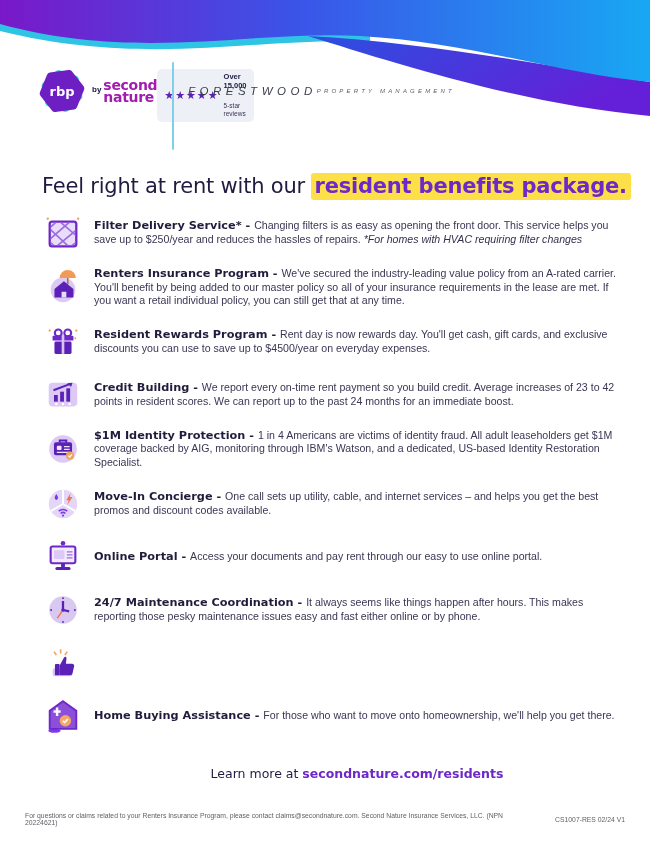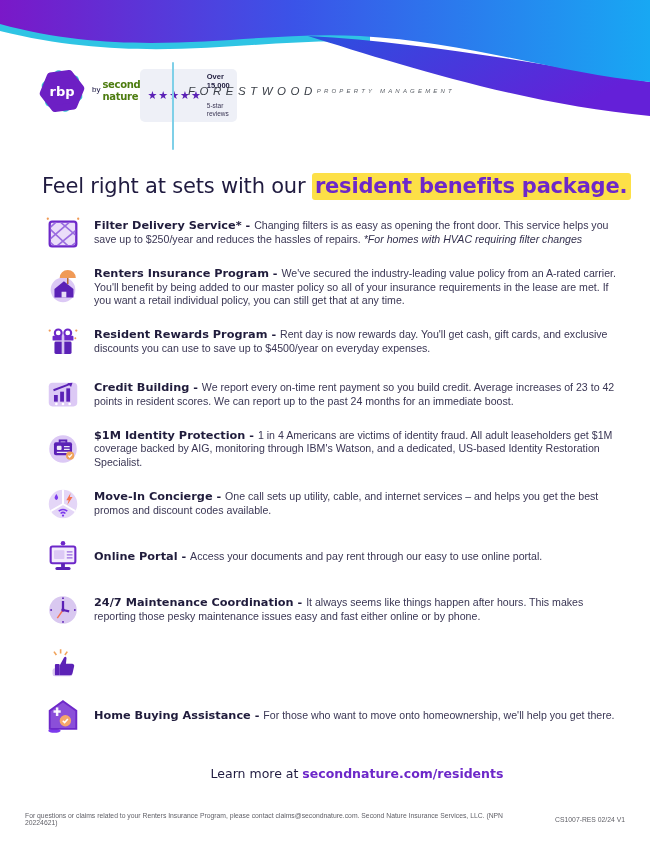--- a/index.html
+++ b/index.html
@@ -6,22 +6,22 @@
   .page{position:relative;width:650px;height:842px;background:#ffffff;margin:0 auto;
         font-family:"Liberation Sans",sans-serif;overflow:hidden;color:#2b2747;}
   
   .wave{position:absolute;top:0;left:0;width:650px;height:150px;}
   
   .logos{position:absolute;top:60px;left:36px;display:flex;align-items:flex-start;gap:14px;}
   .rbp-block{display:flex;width:122px;}
   .rbp-top{display:flex;align-items:center;gap:4px;}
   .rbp-badge{width:52px;height:52px;position:relative;flex:0 0 auto;}
   .sn-wordmark{display:flex;align-items:flex-start;gap:2px;}
-  .sn-by{font-size:8px;font-weight:400;color:#16123f;margin-top:6px;}
-  .sn-name{font-family:"DejaVu Sans",sans-serif;font-weight:800;font-size:10px;line-height:12px;color:#4d7c0f;letter-spacing:-.3px;}
+  .sn-by{font-size:8px;font-weight:700;color:#16123f;margin-top:6px;}
+  .sn-name{font-family:"DejaVu Sans",sans-serif;font-weight:800;font-size:14px;line-height:12px;color:#a21caf;letter-spacing:-.3px;}
   .reviews-pill{margin-top:9px;background:#eef0f7;border-radius:5px;padding:4px 7px;display:flex;align-items:center;gap:5px;}
   .stars{color:#5b21b6;font-size:11px;letter-spacing:1px;line-height:11px;}
   .reviews-text{display:flex;flex-direction:column;gap:12px;}
   .reviews-line1{font-size:7.5px;font-weight:700;color:#1d1a3c;line-height:8.5px;}
   .reviews-line2{font-size:6.5px;color:#3a3654;line-height:8px;}
   .v-divider{width:2px;height:88px;background:#7fd0e8;border-radius:1px;margin-top:2px;}
   .partner{display:flex;flex-direction:row;align-items:center;width:132px;font-style:italic;}
   .partner-name{font-size:11.5px;letter-spacing:4.5px;color:#3a3f47;margin-top:3px;white-space:nowrap;}
   .partner-sub{font-size:6px;letter-spacing:3.2px;color:#5a5f66;margin-top:3px;white-space:nowrap;}
   
@@ -105,21 +105,21 @@
           <path d="M62,66 V24 L76,18 V66 Z"></path>
         </g>
         <circle cx="28" cy="49" r="1.4" fill="#4a6f9d"></circle>
         <circle cx="70" cy="44" r="1.4" fill="#4a6f9d"></circle>
       </svg>
       <div class="partner-name">FORESTWOOD</div>
       <div class="partner-sub">PROPERTY MANAGEMENT</div>
     </div>
   </div>
 
-  <h1><span>Feel right at sets with our </span><span class="hl">resident benefits package.</span></h1>
+  <h1><span>Feel right at rent with our </span><span class="hl">resident benefits package.</span></h1>
 
   <div class="benefits">
 
     <div class="benefit">
       <span class="icon">
         <svg viewBox="0 0 40 40">
           <defs>
               <clipPath id="fc">
                 <rect x="7" y="9" width="26" height="24" rx="2"></rect>
               </clipPath>

